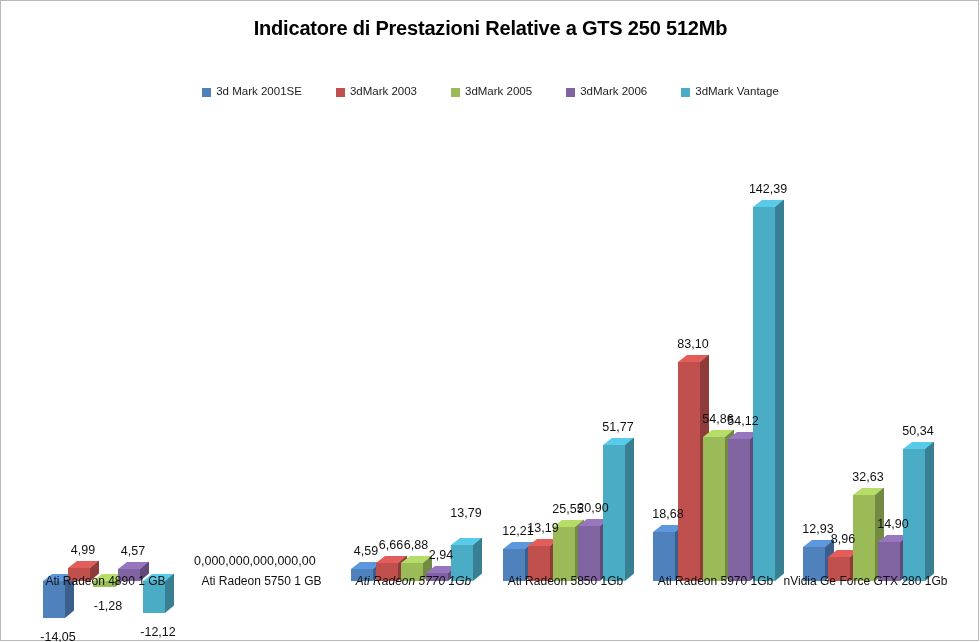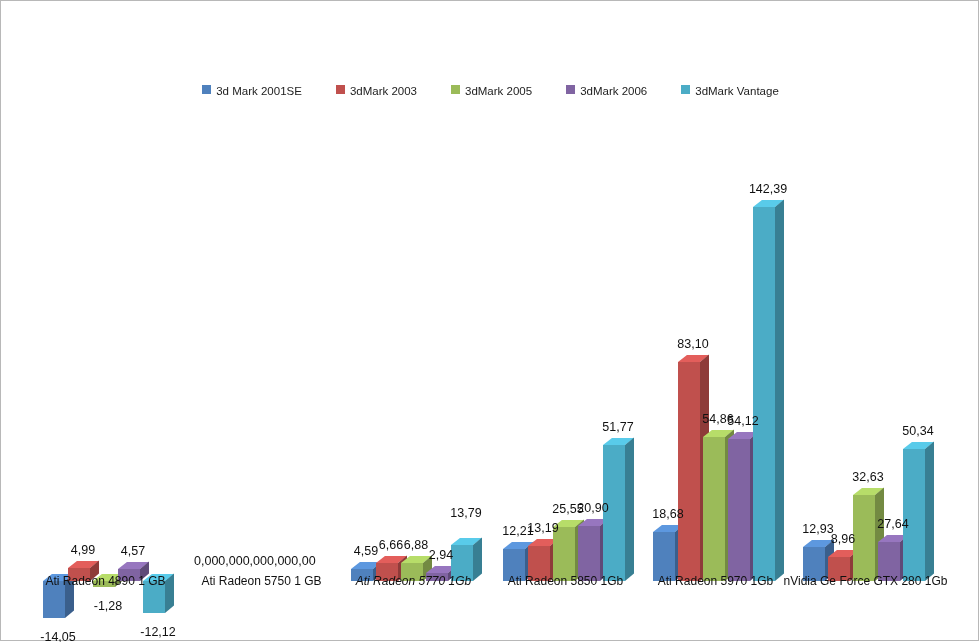--- a/index.html
+++ b/index.html
@@ -19,21 +19,21 @@
     position:absolute;left:0;top:16px;width:979px;
     text-align:center;
     font-size:20px;font-weight:bold;color:#000000;
     letter-spacing:-0.2px;
   }
   #legend{
     position:absolute;top:84px;left:0;width:979px;
     display:flex;justify-content:center;align-items:center;
     gap:34px;
   }
-  .legend-item{display:flex;align-items:flex-start;gap:5px;}
+  .legend-item{display:flex;align-items:flex-end;gap:5px;}
   .legend-swatch{width:9px;height:9px;display:inline-block;}
   .legend-label{font-size:11.5px;color:#222222;white-space:nowrap;}
 
   
   #plot{
     position:absolute;left:0;top:110px;width:979px;height:470px;
   }
   .bar-wrap{
     position:absolute;
     bottom:0;
@@ -63,20 +63,21 @@
   .zero-label{
     position:absolute;
     font-size:12.5px;color:#111111;white-space:nowrap;
   }
 </style>
 </head>
 <body>
 
 <div id="chart-frame">
 
+  <div id="chart-title">Indicatore di Prestazioni Relative a GTS 250 512Mb</div>
 
   <div id="legend">
     <div class="legend-item">
       <span class="legend-swatch" style="background:#4f81bd"></span>
       <span class="legend-label">3d Mark 2001SE</span>
     </div>
     <div class="legend-item">
       <span class="legend-swatch" style="background:#c0504d"></span>
       <span class="legend-label">3dMark 2003</span>
     </div>
@@ -245,20 +246,20 @@
         <div class="cat-label" style="width: 170px; left: 479.5px; top: 463px;">Ati Radeon 5850 1Gb</div>
         <div class="val-label" style="width: 56px; left: 639px; top: 395.872px;">18,68</div>
         <div class="val-label" style="width: 56px; left: 664px; top: 226.447px;">83,10</div>
         <div class="val-label" style="width: 56px; left: 689px; top: 300.718px;">54,86</div>
         <div class="val-label" style="width: 56px; left: 714px; top: 302.664px;">54,12</div>
         <div class="val-label" style="width: 56px; left: 739px; top: 70.5143px;">142,39</div>
         <div class="cat-label" style="width: 170px; left: 629.5px; top: 463px;">Ati Radeon 5970 1Gb</div>
         <div class="val-label" style="width: 56px; left: 789px; top: 410.994px;">12,93</div>
         <div class="val-label" style="width: 56px; left: 814px; top: 421.435px;">8,96</div>
         <div class="val-label" style="width: 56px; left: 839px; top: 359.183px;">32,63</div>
-        <div class="val-label" style="width: 56px; left: 864px; top: 405.813px;">27,64</div>
+        <div class="val-label" style="width: 56px; left: 864px; top: 405.813px;">14,90</div>
         <div class="val-label" style="width: 56px; left: 889px; top: 312.606px;">50,34</div>
         <div class="cat-label two-line" style="width: 170px; left: 779.5px; top: 463px;">nVidia Ge Force GTX 280 1Gb</div>
         <div class="zero-label" style="left: 193px; top: 443px;">0,000,000,000,000,00</div>
       </div>
   </div>
 
 </div>
 
 </body></html>

